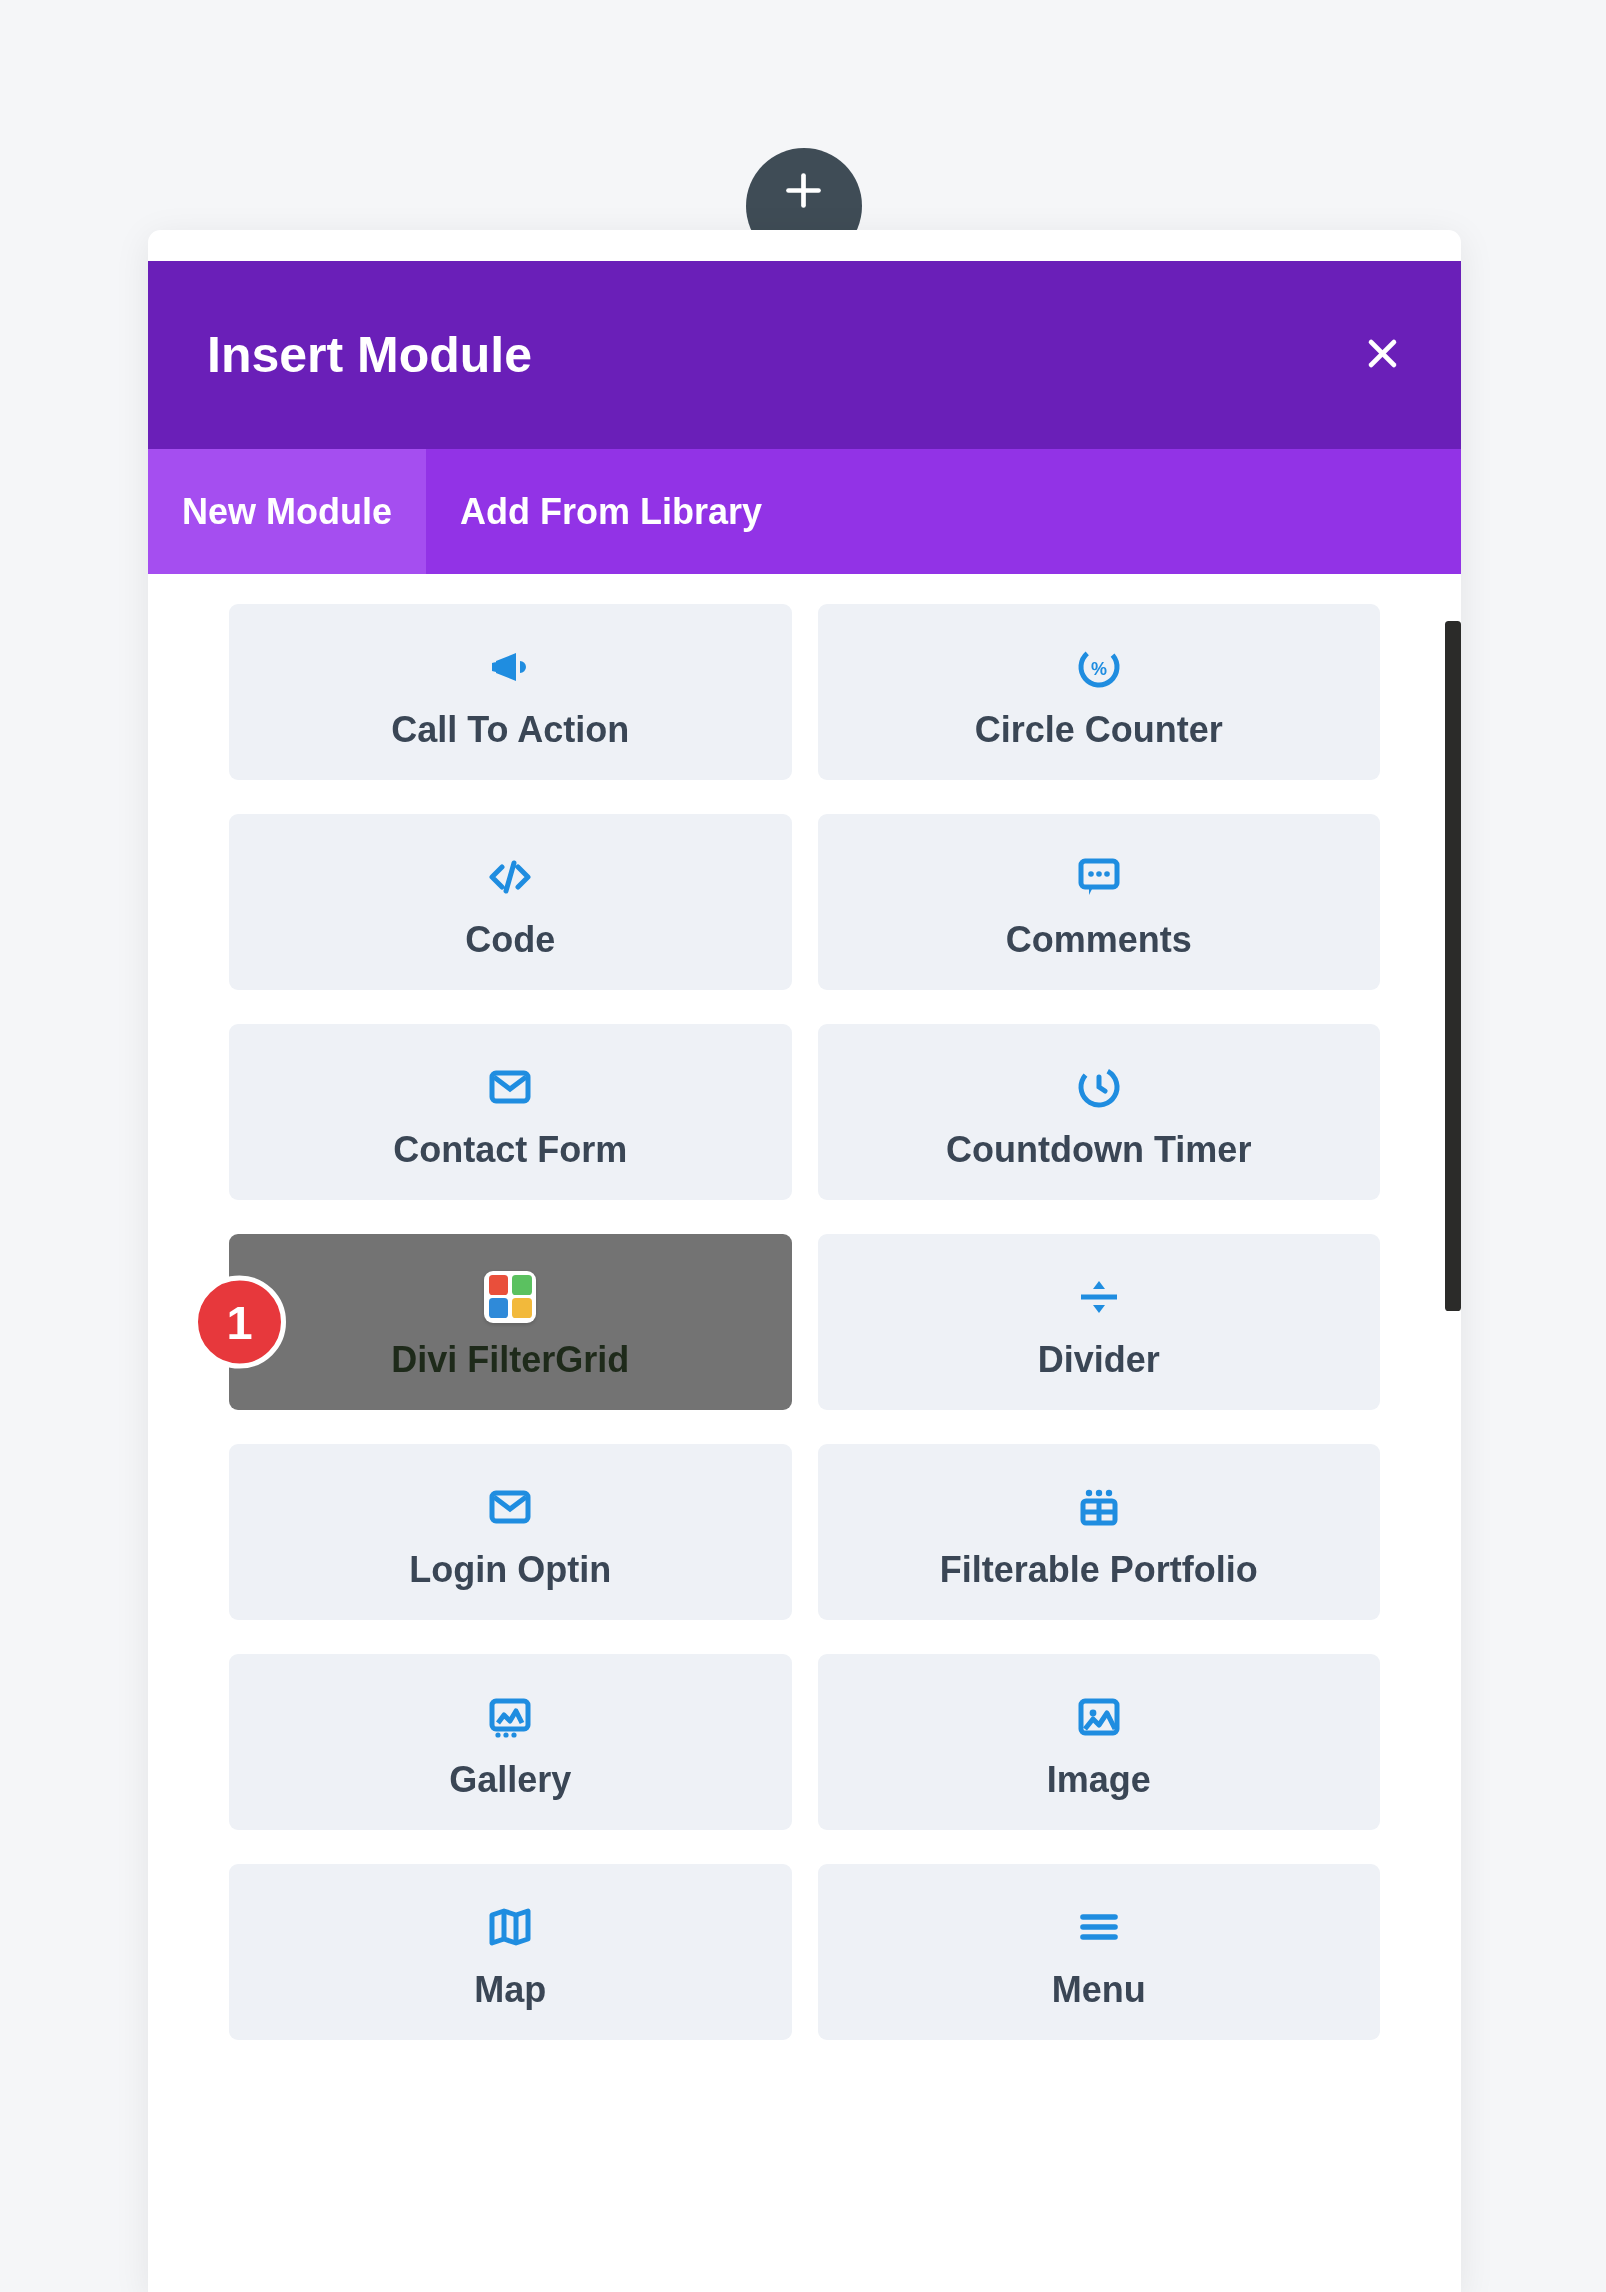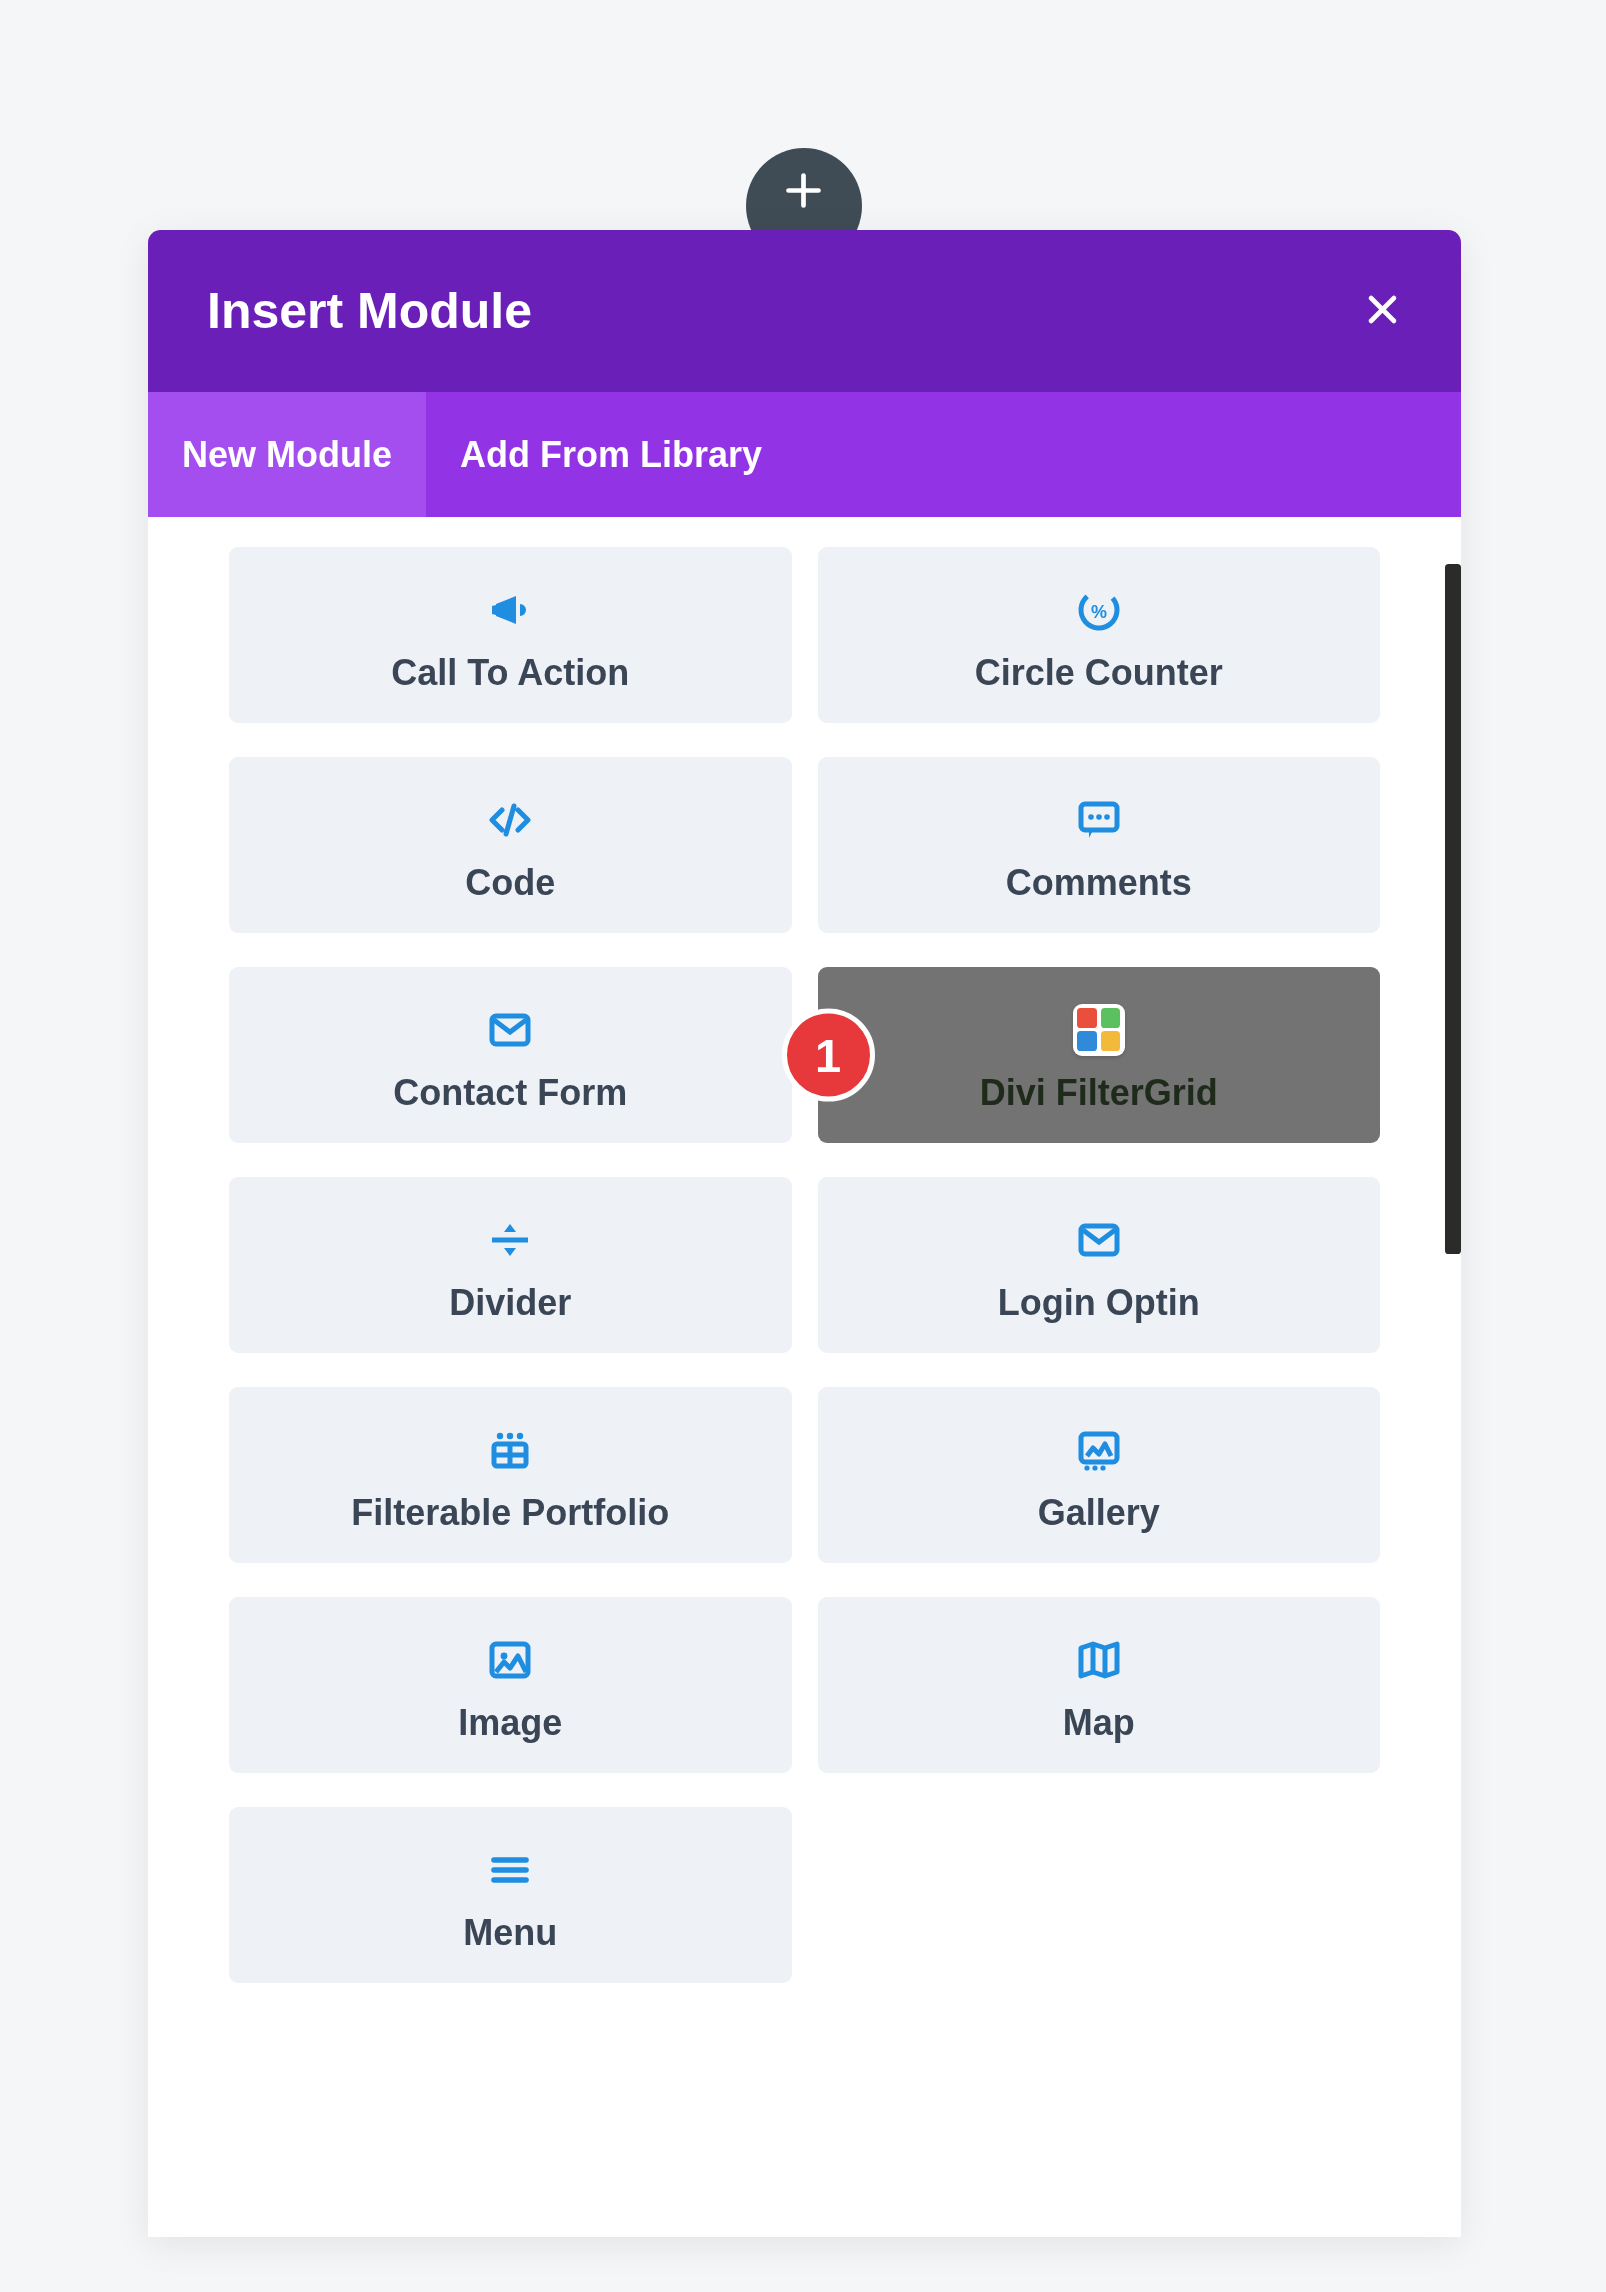--- a/index.html
+++ b/index.html
@@ -36,25 +36,26 @@
     width: 1313px;
     background: #ffffff;
     border-radius: 12.5px 12.5px 0 0;
     box-shadow: 0 7.2px 36px rgba(0,0,0,0.08);
     overflow: hidden;
     z-index: 10;
   }
 
   .panel-header {
     background: #6a1fb8;
-    height: 162px;
+    height: 188px;
     display: flex;
     align-items: center;
     justify-content: space-between;
     padding: 0 59px;
+    margin-top: 31px;
   }
   .panel-title {
     color: #ffffff;
     font-size: 50px;
     font-weight: 700;
   }
   .close-btn {
     cursor: pointer;
   }
 
@@ -231,20 +232,28 @@
           <div class="label">Comments</div>
         </div>
         <div class="module-card">
           <div class="icon-slot">
             <svg width="48" height="48" viewBox="0 0 24 24">
               <use href="#ico-envelope"></use>
             </svg>
           </div>
           <div class="label">Contact Form</div>
         </div>
+        <div class="module-card">
+          <div class="icon-slot">
+            <svg width="48" height="48" viewBox="0 0 24 24">
+              <use href="#ico-clock"></use>
+            </svg>
+          </div>
+          <div class="label">Countdown Timer</div>
+        </div>
         <div class="module-card highlight">
           <div class="icon-slot">
             <div class="fg-logo">
               <span></span>
               <span></span>
               <span></span>
               <span></span>
             </div>
           </div>
           <div class="label">Divi FilterGrid</div>

